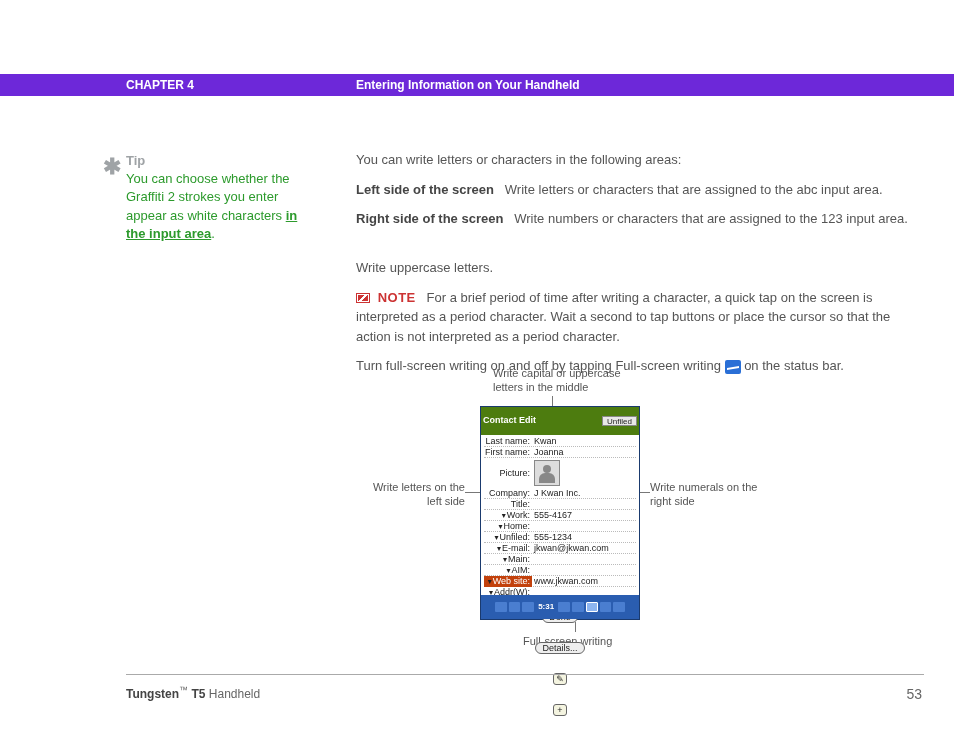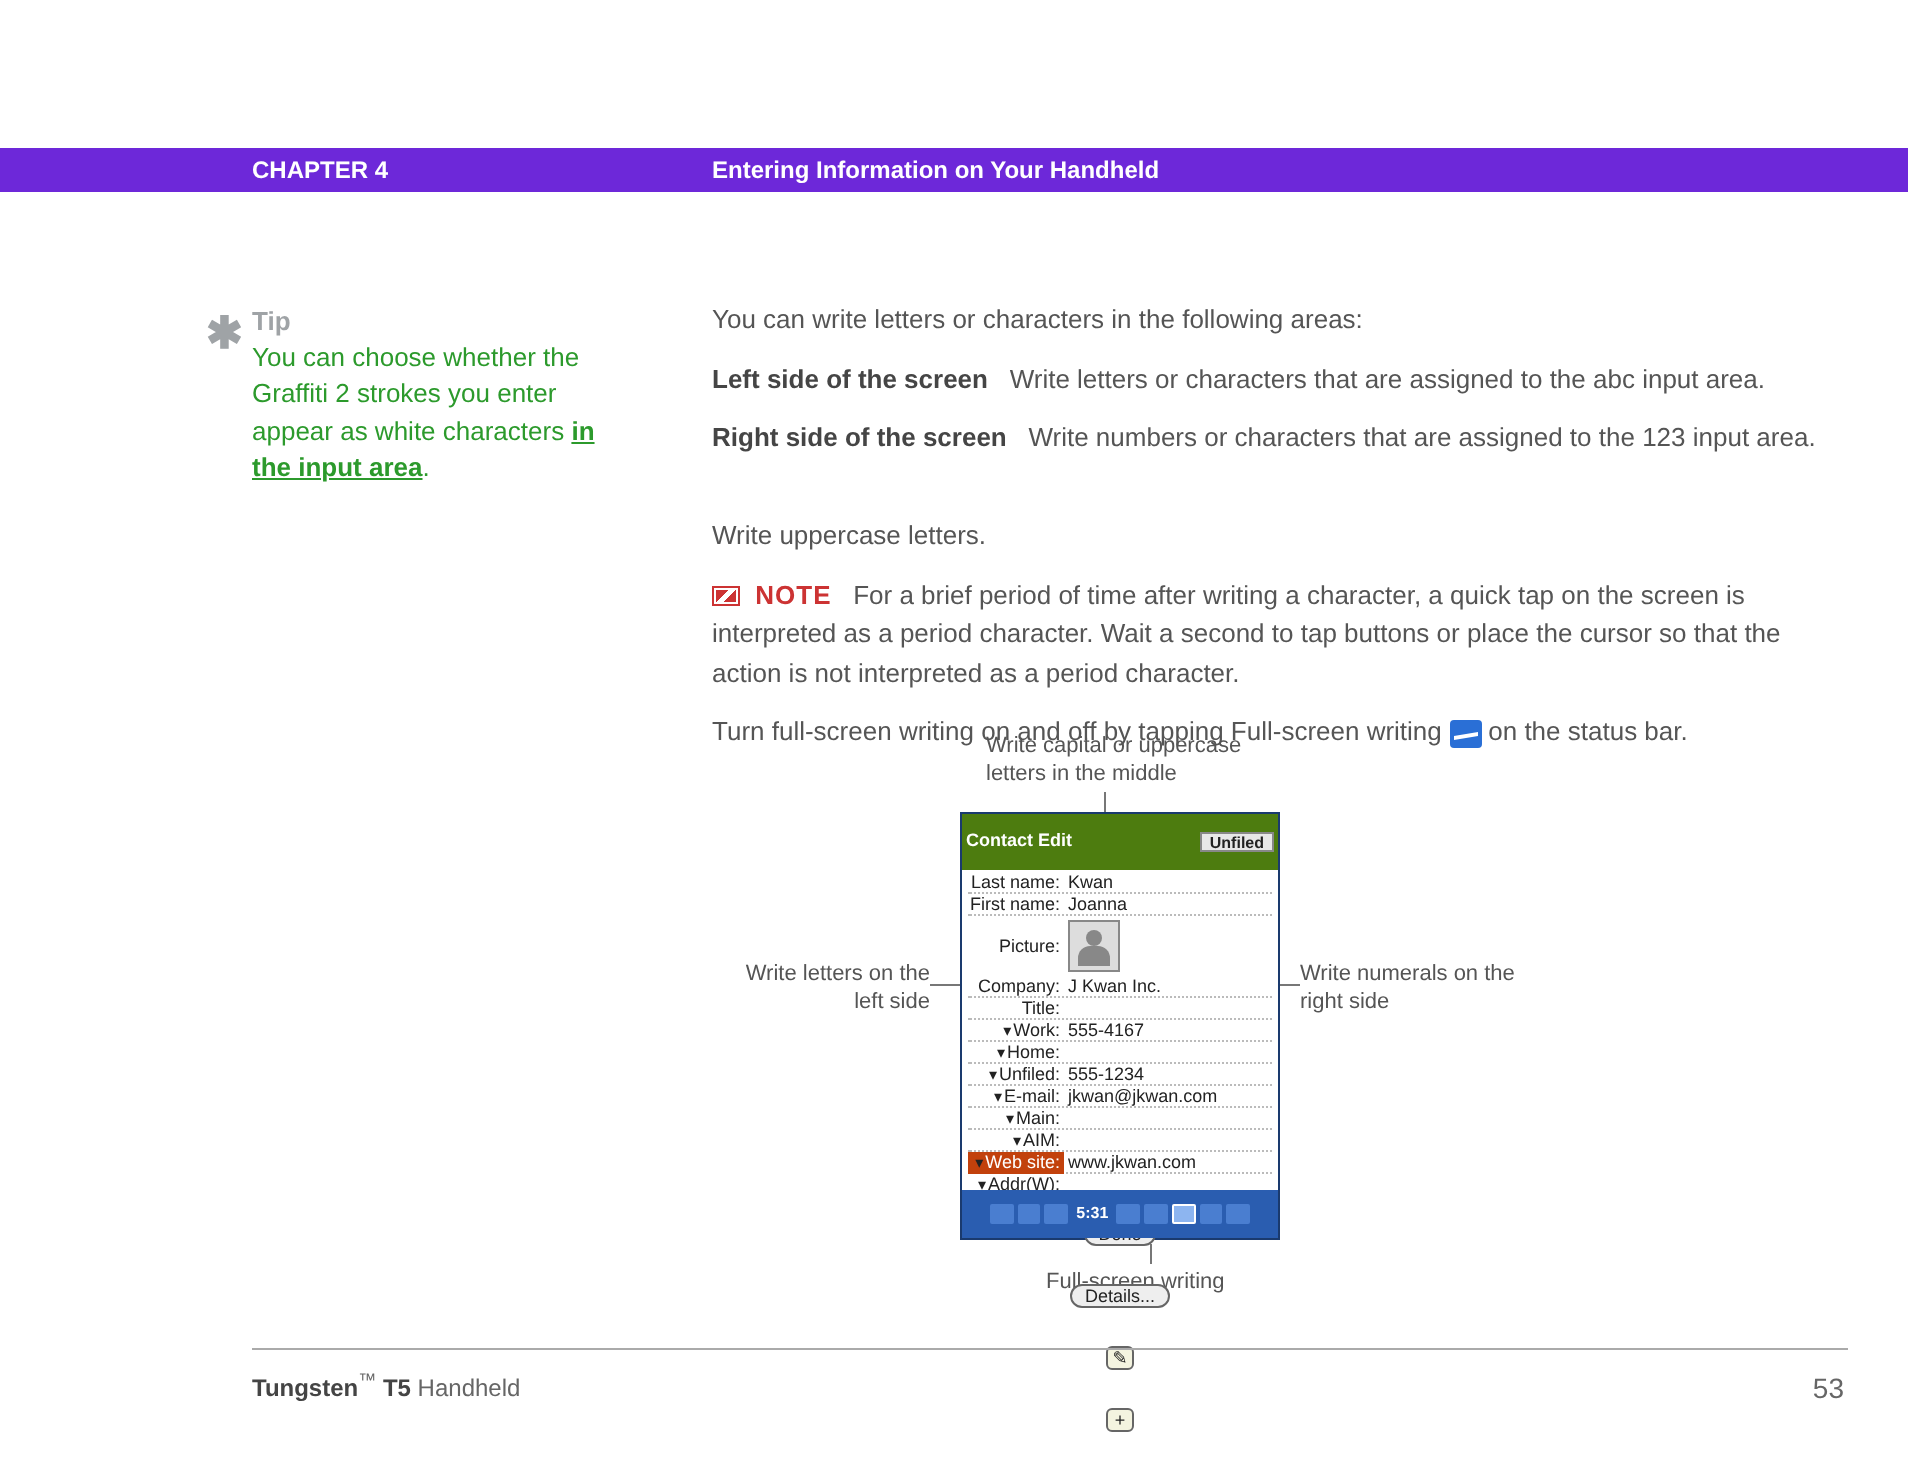--- a/index.html
+++ b/index.html
@@ -129,21 +129,21 @@
     justify-content: space-between;
     align-items: center;
     padding: 0 2px;
     font-weight: bold;
   }
   .device .titlebar .cat {
     background: #e8e8e8;
     color: #222;
     padding: 0 4px;
     border: 1px solid #888;
-    font-weight: bold;
+    font-weight: normal;
     height: 10px;
     line-height: 10px;
     font-size: 8px;
   }
   .device .body {
     padding: 1px 3px 0 3px;
   }
   .device .row {
     display: flex;
     border-bottom: 1px dotted #bbb;

